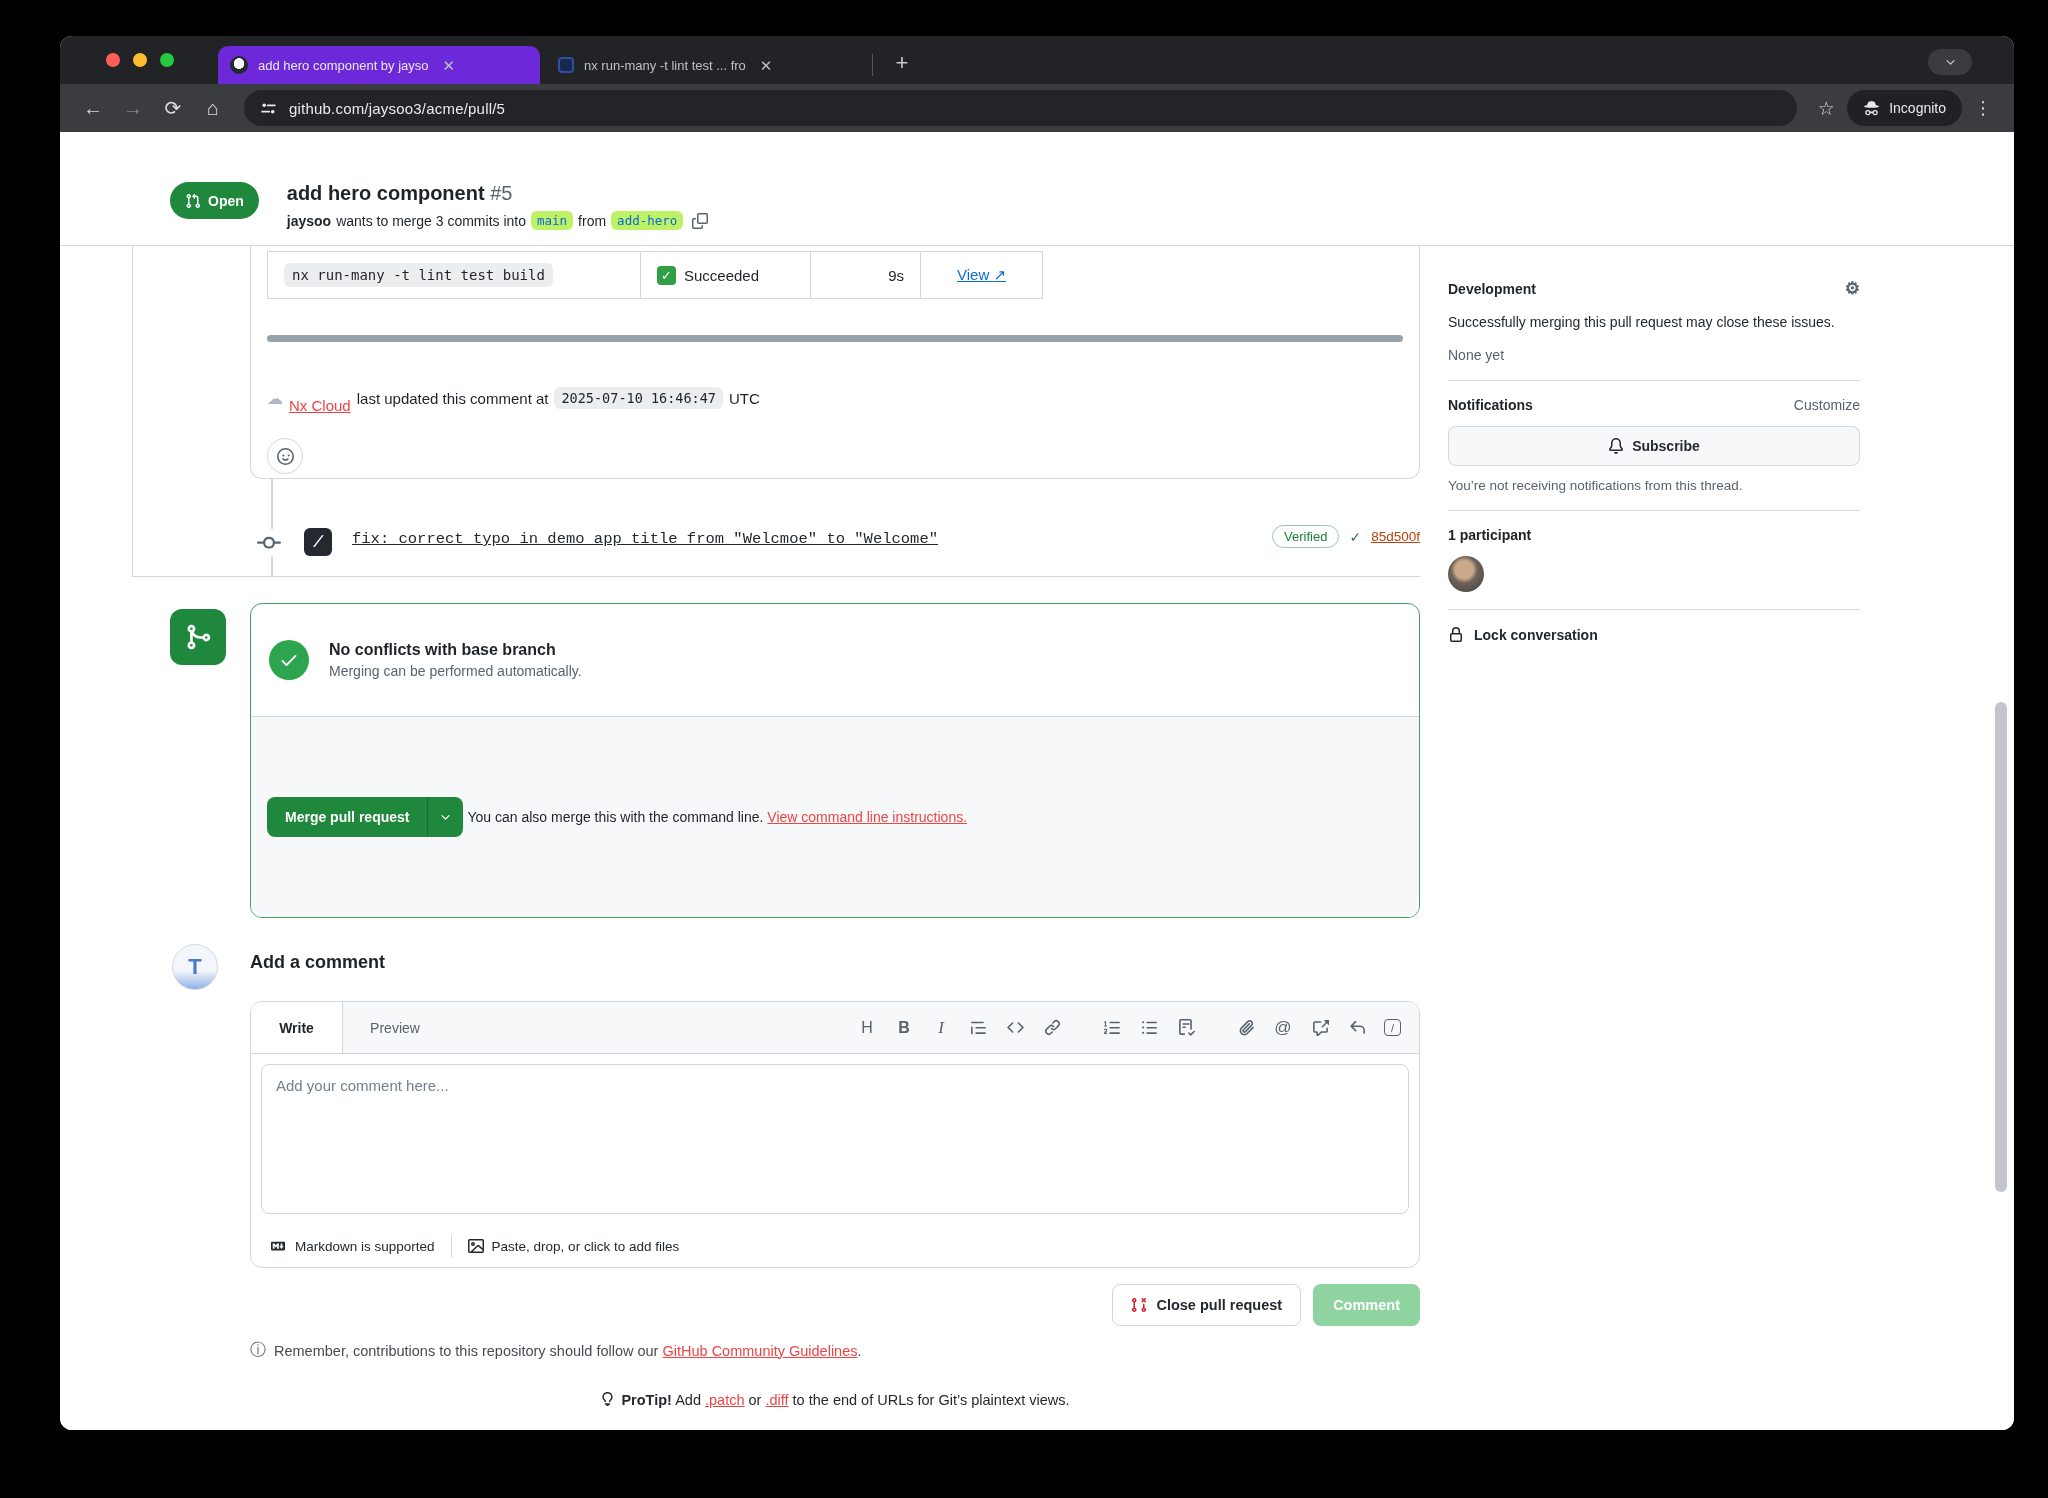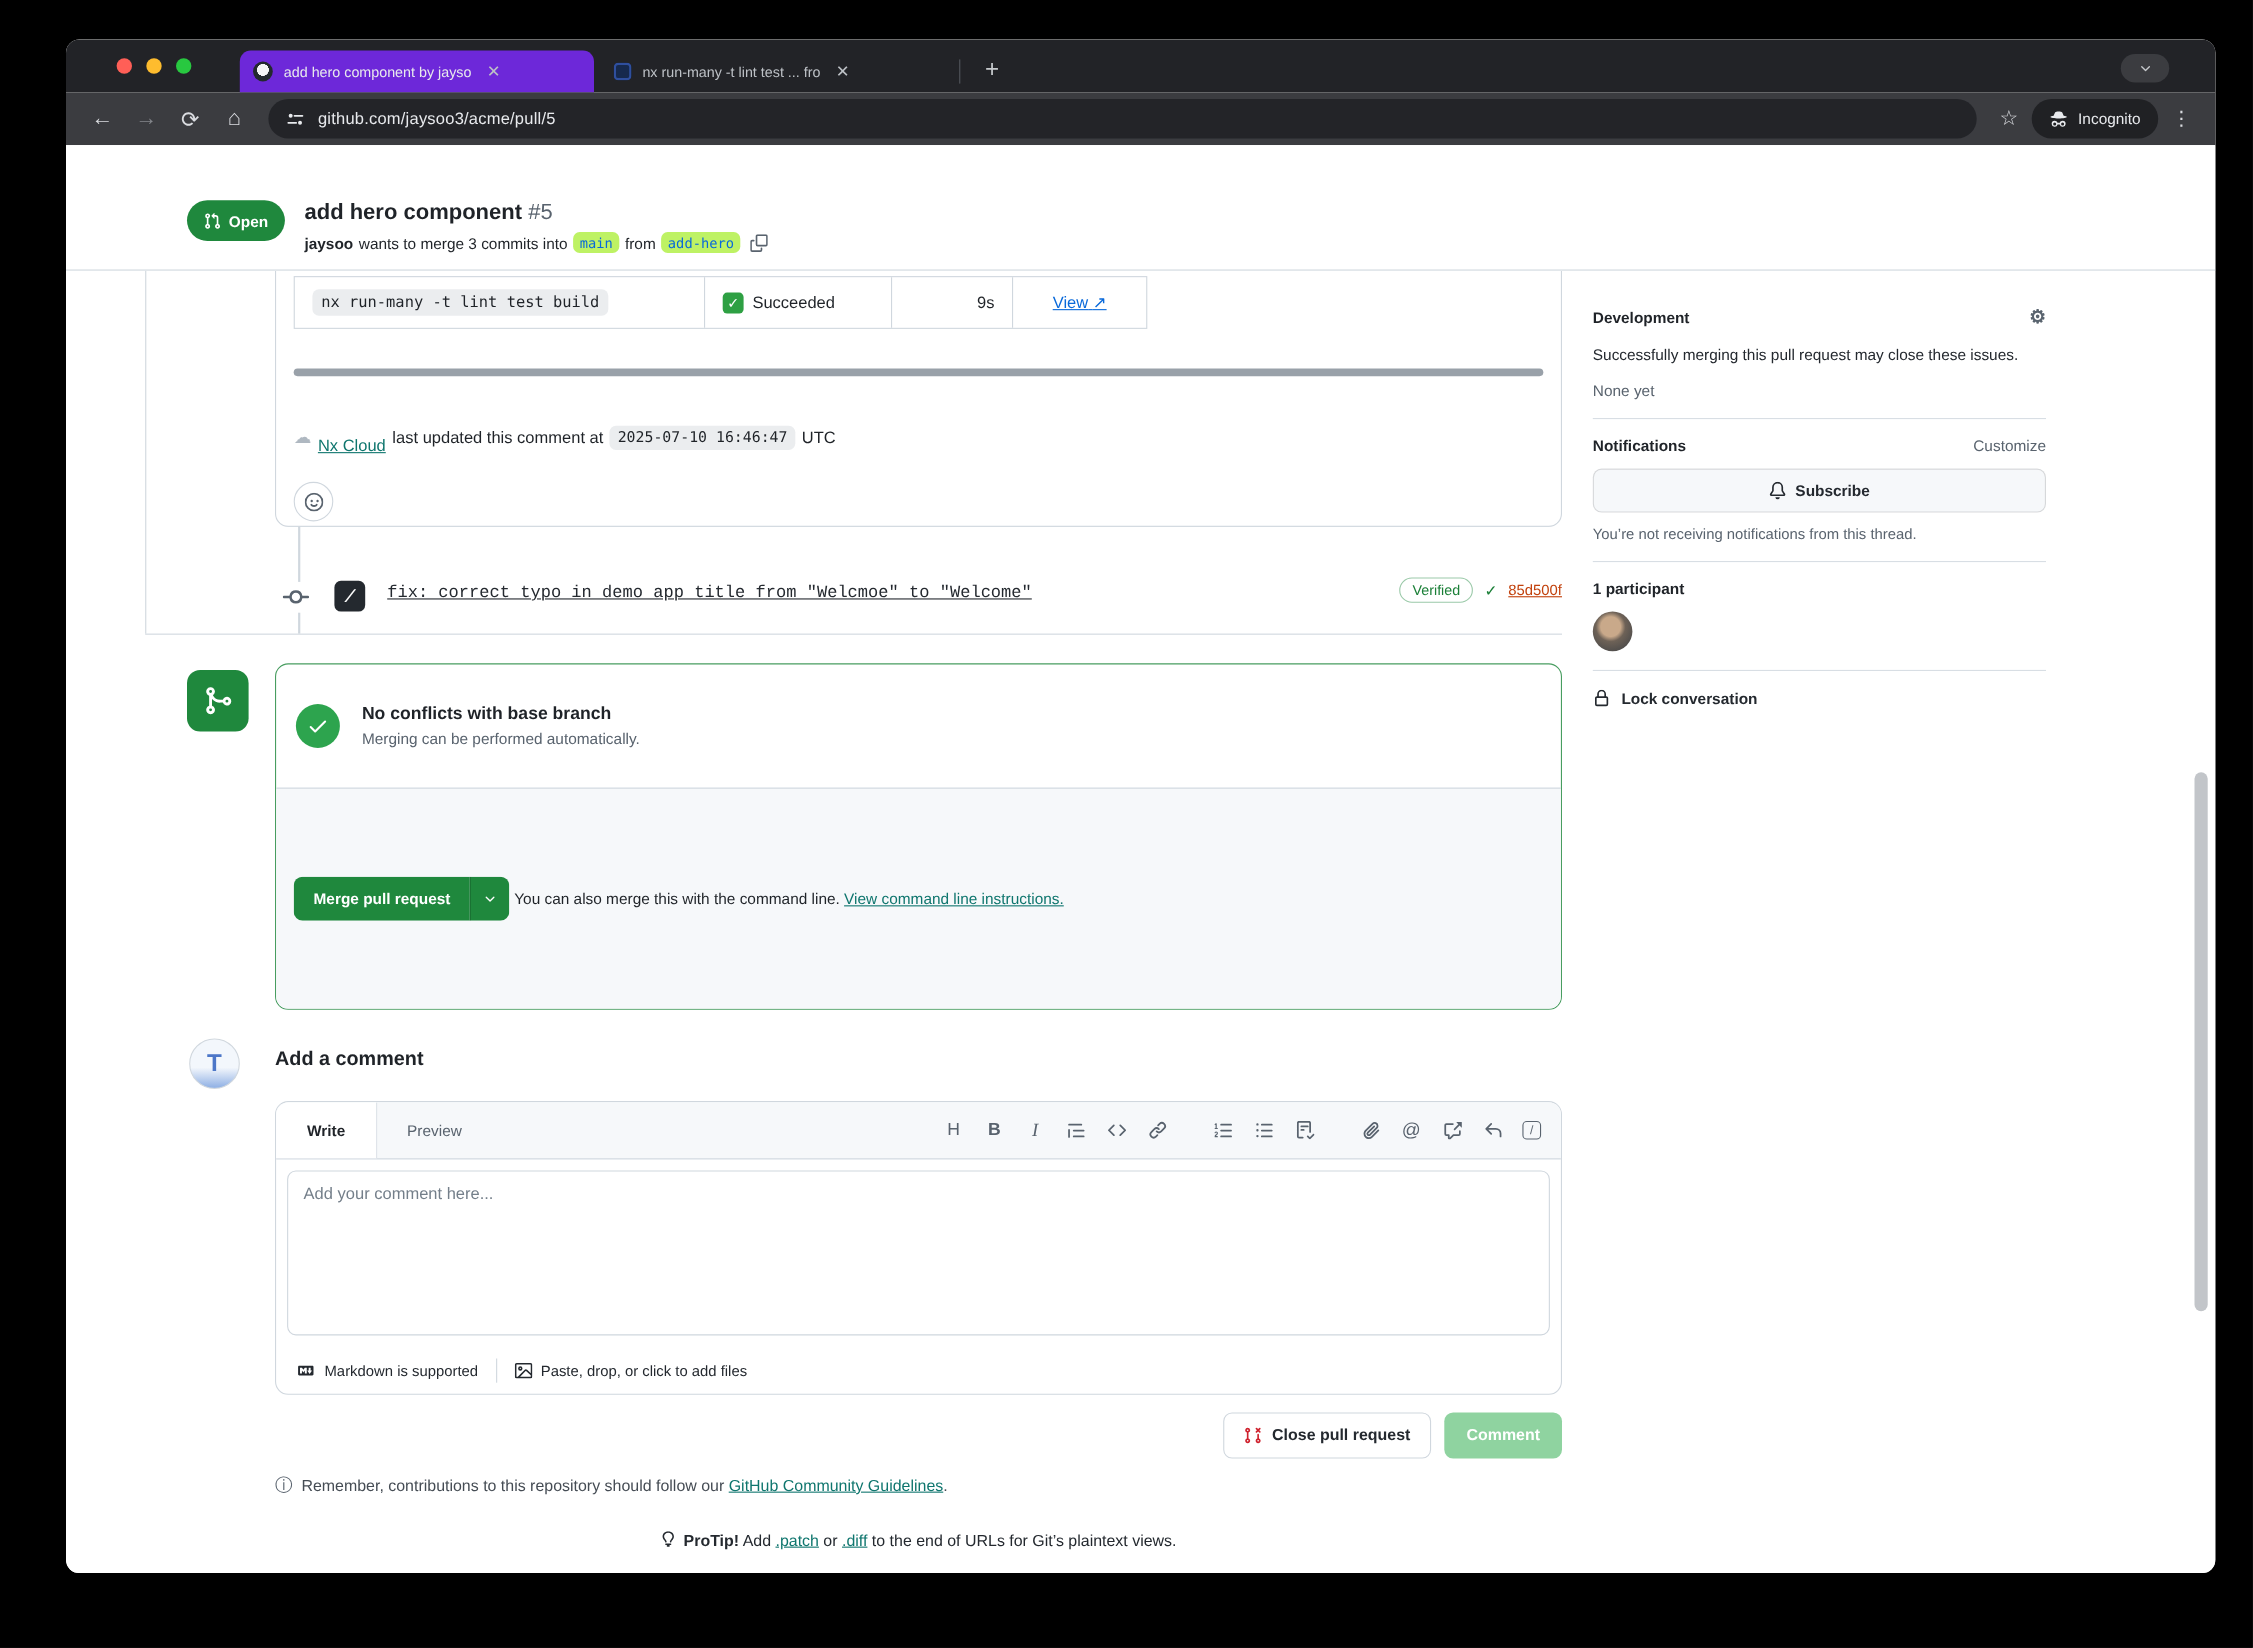--- a/index.html
+++ b/index.html
@@ -40,21 +40,21 @@
   .star { width:30px; height:30px; display:flex; align-items:center; justify-content:center; color:#dadce0; font-size:19px; flex:none;}
   .incog { height:36px; border-radius:18px; background:#202124; color:#e8eaed; display:flex; align-items:center;
            gap:9px; padding:0 16px; font-size:14px; flex:none; }
   .dots { width:30px; height:30px; display:flex; align-items:center; justify-content:center; color:#dadce0; font-size:18px; flex:none;}
 
   
   .page { position:absolute; left:0; top:96px; width:1954px; height:1298px; background:#fff; overflow:hidden;
           color:#1f2328; font-size:14px; }
   .hdr { position:absolute; left:0; top:0; width:100%; height:114px; background:#fff;
          border-bottom:1px solid #d0d7de; z-index:5; display:flex; align-items:flex-start;
-         padding:50px 0 0 110px; gap:18px; }
+         padding:50px 0 0 110px; gap:28px; }
   .openbadge { background:#1f883d; color:#fff; border-radius:999px; height:37px; padding:0 15px;
                display:flex; align-items:center; gap:7px; font-size:14px; font-weight:700; flex:none; }
   .prtitle { font-size:20px; font-weight:600; line-height:1.15; }
   .prnum { color:#59636e; font-weight:400; }
   .prsub { margin-top:6px; font-size:14px; color:#1f2328; display:flex; align-items:center; gap:5px; }
   .prsub b { font-weight:600; }
   .branch { font-family:"DejaVu Sans Mono", monospace; font-size:12.5px; color:#0969da; background:#bef264;
             border-radius:6px; padding:2px 6px; }
   .copyicon { color:#59636e; margin-left:4px; }
 
@@ -71,21 +71,21 @@
   .ccell.time { width:110px; justify-content:flex-end; }
   .ccell.view { width:122px; justify-content:center; }
   .codechip { font-family:"DejaVu Sans Mono", monospace; font-size:14px; background:rgba(175,184,193,.25);
               padding:4px 8px; border-radius:6px; white-space:nowrap; }
   .okbox { width:19px; height:19px; background:#2ea043; border-radius:4px; color:#fff; font-size:13px;
            display:flex; align-items:center; justify-content:center; flex:none; }
   .viewlink { color:#0969da; text-decoration:underline; font-size:15px; }
   .hscroll { margin-top:36px; width:1136px; height:7px; border-radius:4px; background:#99a1a9; }
   .botline { margin-top:40px; display:flex; align-items:center; gap:6px; font-size:15px; }
   .botline .cloud { color:#afb8c1; font-size:16px; }
-  .botline a, .blue { color:#0f766e; text-decoration:underline;margin-top:15px; }
+  .botline a, .blue { color:#ef4444; text-decoration:underline;margin-top:15px; }
   .codespan { font-family:"DejaVu Sans Mono", monospace; font-size:13.5px; background:rgba(175,184,193,.25);
               padding:3px 7px; border-radius:6px; }
   .smiley { margin-top:24px; width:36px; height:36px; border:1px solid #d0d7de; border-radius:50%;
             display:flex; align-items:center; justify-content:center; color:#59636e; background:#fff; }
 
   .commitrow { position:absolute; left:0; top:385px; width:1360px; height:52px; z-index:1; }
   .commiticon { position:absolute; left:197px; top:12px; color:#59636e; background:#fff; padding:2px 0; }
   .cavatar { position:absolute; left:244px; top:11px; width:28px; height:28px; border-radius:6px; background:#24292f;
              color:#fff; display:flex; align-items:center; justify-content:center; font-size:17px; font-style:italic; font-weight:700;}
   .cmsg { position:absolute; left:292px; top:13px; font-family:Liberation Mono, monospace; font-size:15.5px;

